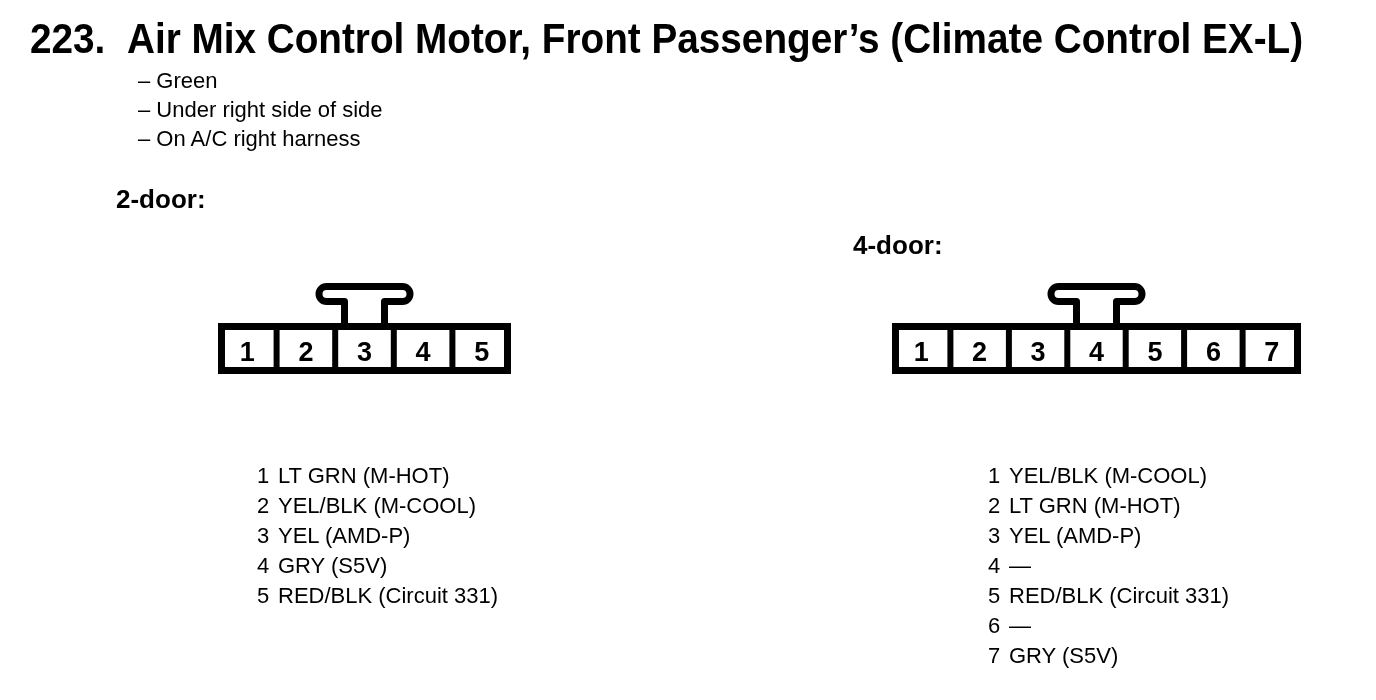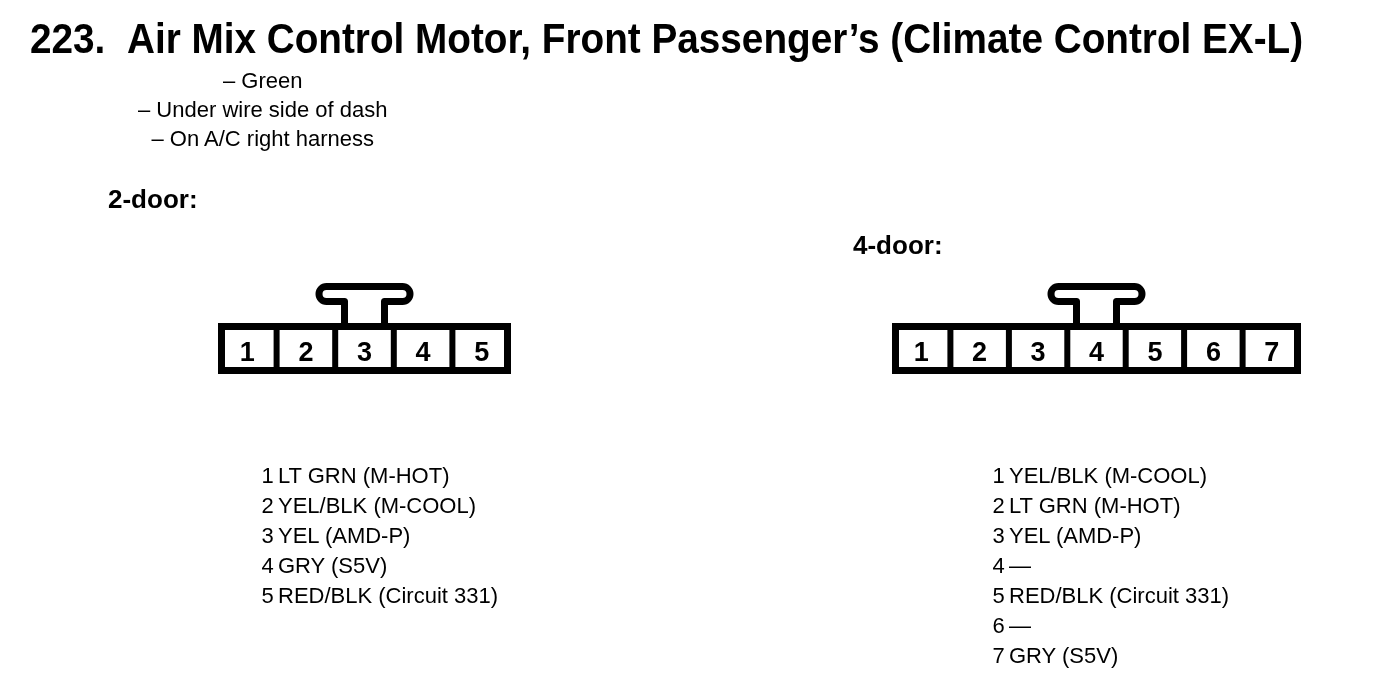--- a/index.html
+++ b/index.html
@@ -4,21 +4,20 @@
 <style>
   html, body { margin: 0; padding: 0; background: #ffffff; }
   .page {
     position: relative;
     width: 1376px;
     height: 700px;
     background: #ffffff;
     color: #000000;
     font-family: "Liberation Sans", sans-serif;
     overflow: hidden;
-    text-align: center;
   }
 
   .title {
     position: absolute;
     left: 30px;
     top: 16px;
     font-size: 43px;
     font-weight: bold;
     line-height: 44px;
     white-space: nowrap;
@@ -36,21 +35,21 @@
     white-space: nowrap;
   }
 
   .subheading {
     position: absolute;
     top: 184px;
     font-size: 26px;
     font-weight: bold;
     white-space: nowrap;
   }
-  .subheading.two-door { left: 108px; }
+  .subheading.two-door { left: 116px; }
   .subheading.four-door { left: 853px; margin-top: 46px; }
 
   svg.connector { position: absolute; display: block; }
   svg.connector.two-door  { left: 210px; top: 278px; }
   svg.connector.four-door { left: 880px; top: 278px; }
   svg.connector text.cell-num {
     font-family: "Liberation Sans", sans-serif;
     font-size: 27px;
     font-weight: bold;
     fill: #000000;
@@ -73,21 +72,21 @@
 <body>
 
 <div class="page">
 
   <div class="title">
     <span class="title-num">223.</span><span class="title-text">Air Mix Control Motor, Front Passenger’s (Climate Control EX-L)</span>
   </div>
 
   <div class="notes">
     <div class="note">– Green</div>
-    <div class="note">– Under wire side of dash</div>
+    <div class="note">– Under right side of side</div>
     <div class="note">– On A/C right harness</div>
   </div>
 
   <div class="subheading two-door">2-door:</div>
   <div class="subheading four-door">4-door:</div>
 
   <svg class="connector two-door" width="310" height="104" viewBox="0 0 310 104">
     <path d="M 134.5 52 L 134.5 23.5 L 116.5 23.5 A 7.5 7.5 0 0 1 116.5 8.5 L 192.5 8.5 A 7.5 7.5 0 0 1 192.5 23.5 L 174.5 23.5 L 174.5 52" fill="#ffffff" stroke="#000000" stroke-width="7" stroke-linejoin="round"></path>
     <rect x="11.5" y="48.5" width="286" height="44" fill="#ffffff" stroke="#000000" stroke-width="7"></rect>
     <line x1="66.6" y1="49" x2="66.6" y2="93" stroke="#000000" stroke-width="6"></line>

